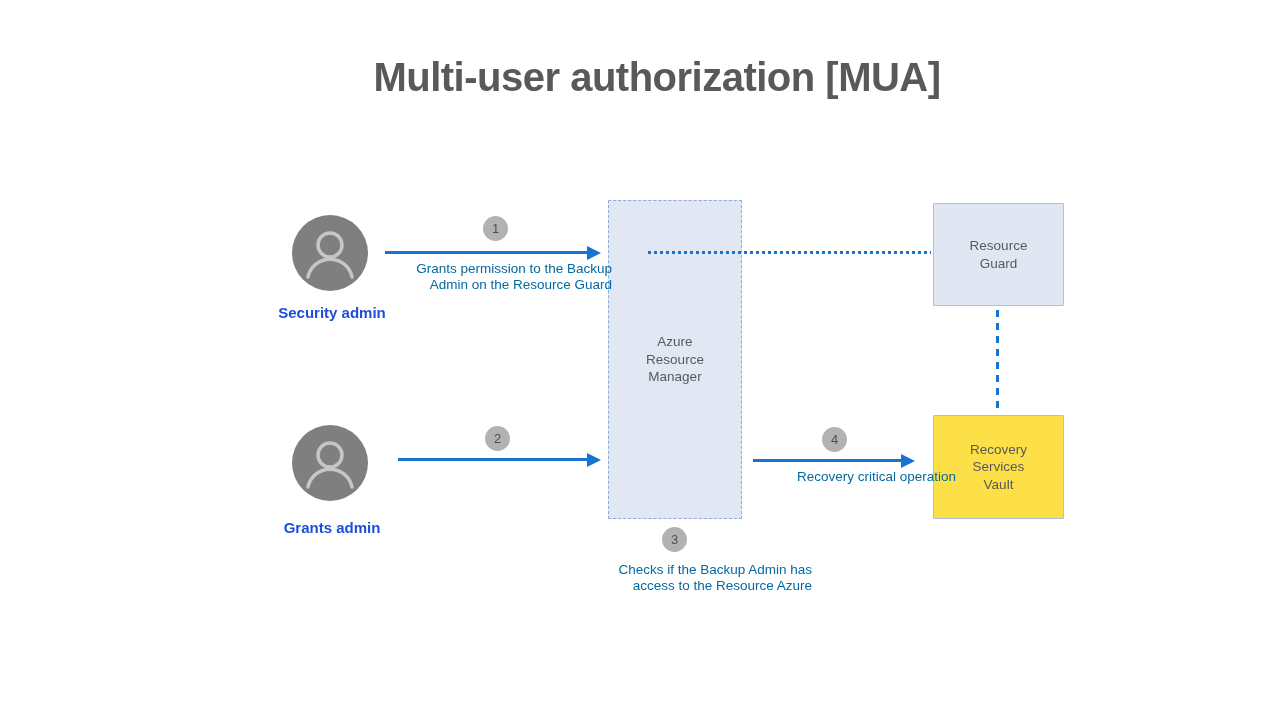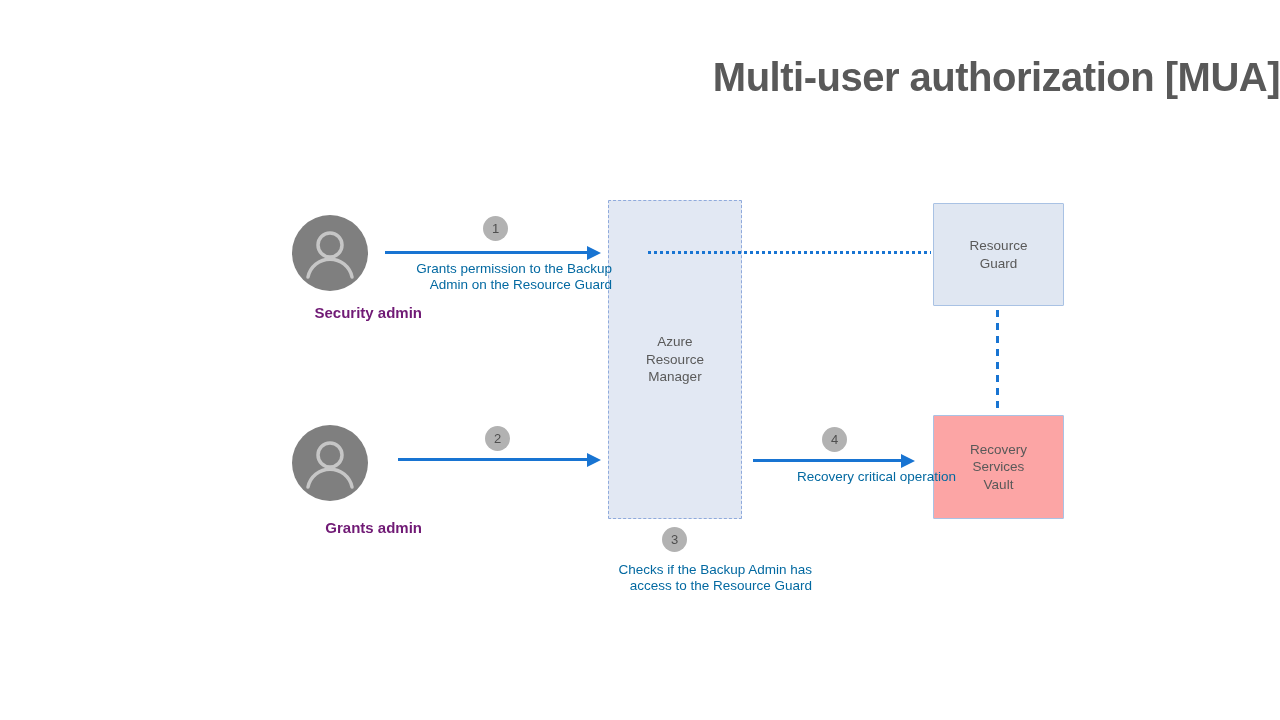--- a/index.html
+++ b/index.html
@@ -4,45 +4,45 @@
 <style>
   html,body { margin:0; padding:0; background:#fff; }
   #canvas {
     position:relative; width:1280px; height:720px; background:#ffffff;
     font-family:"Liberation Sans","DejaVu Sans",sans-serif; overflow:hidden;
   }
   .abs { position:absolute; }
 
   
   #title {
-    left:0; right:0; top:55px; text-align:right;
+    left:0; right:0; top:55px; text-align:center;
     font-size:40px; font-weight:700; color:#595959; letter-spacing:-0.5px;
     white-space:pre;
     padding-left:34px;
   }
 
   
   .avatar {
     width:76px; height:76px; border-radius:50%; background:#7f7f7f;
     display:flex; align-items:center; justify-content:center;
   }
   .actor-label {
-    width:180px; text-align:right; font-size:15px; font-weight:700; color:#701a75;
+    width:180px; text-align:center; font-size:15px; font-weight:700; color:#1d4ed8;
   }
 
   
   .node {
     box-sizing:border-box; border-radius:1px; background:#e2e8f3;
     display:flex; align-items:center; justify-content:center;
     text-align:center; font-size:13.5px; color:#595959; line-height:17.5px;
     white-space:pre-line;
   }
   #node-arm { left:608px; top:200px; width:134px; height:319px; border:1.5px dashed #8faadc; }
   #node-resource-guard { left:933px; top:203px; width:131px; height:103px; border:1px solid #a9c2e4; background:#e0e7f2; }
-  #node-recovery-vault { left:933px; top:415px; width:131px; height:104px; border:1px solid #a9c2e4; background:#fca5a5; }
+  #node-recovery-vault { left:933px; top:415px; width:131px; height:104px; border:1px solid #a9c2e4; background:#fde047; }
 
   
   .arrow-line { height:3px; background:#1874d2; }
   .arrow-head {
     width:0; height:0;
     border-top:7px solid transparent; border-bottom:7px solid transparent;
     border-left:14px solid #1874d2;
   }
   #arrow1-line { left:385px; top:251px; width:202px; }
   #arrow1-head { left:587px; top:246px; }
@@ -124,21 +124,21 @@
   <div id="badge1" class="abs badge">1</div>
   <div id="caption1" class="abs caption">Grants permission to the Backup
 Admin on the Resource Guard</div>
 
   <div id="arrow2-line" class="abs arrow-line"></div>
   <div id="arrow2-head" class="abs arrow-head"></div>
   <div id="badge2" class="abs badge">2</div>
 
   <div id="badge3" class="abs badge">3</div>
   <div id="caption3" class="abs caption">Checks if the Backup Admin has
-access to the Resource Guard</div>
+access to the Resource Azure</div>
 
   <div id="arrow4-line" class="abs arrow-line"></div>
   <div id="arrow4-head" class="abs arrow-head"></div>
   <div id="badge4" class="abs badge">4</div>
   <div id="caption4" class="abs caption">Recovery critical operation</div>
 
   <div id="dotted-arm-guard" class="abs"></div>
   <div id="dashed-guard-vault" class="abs"></div>
 
 </div>

